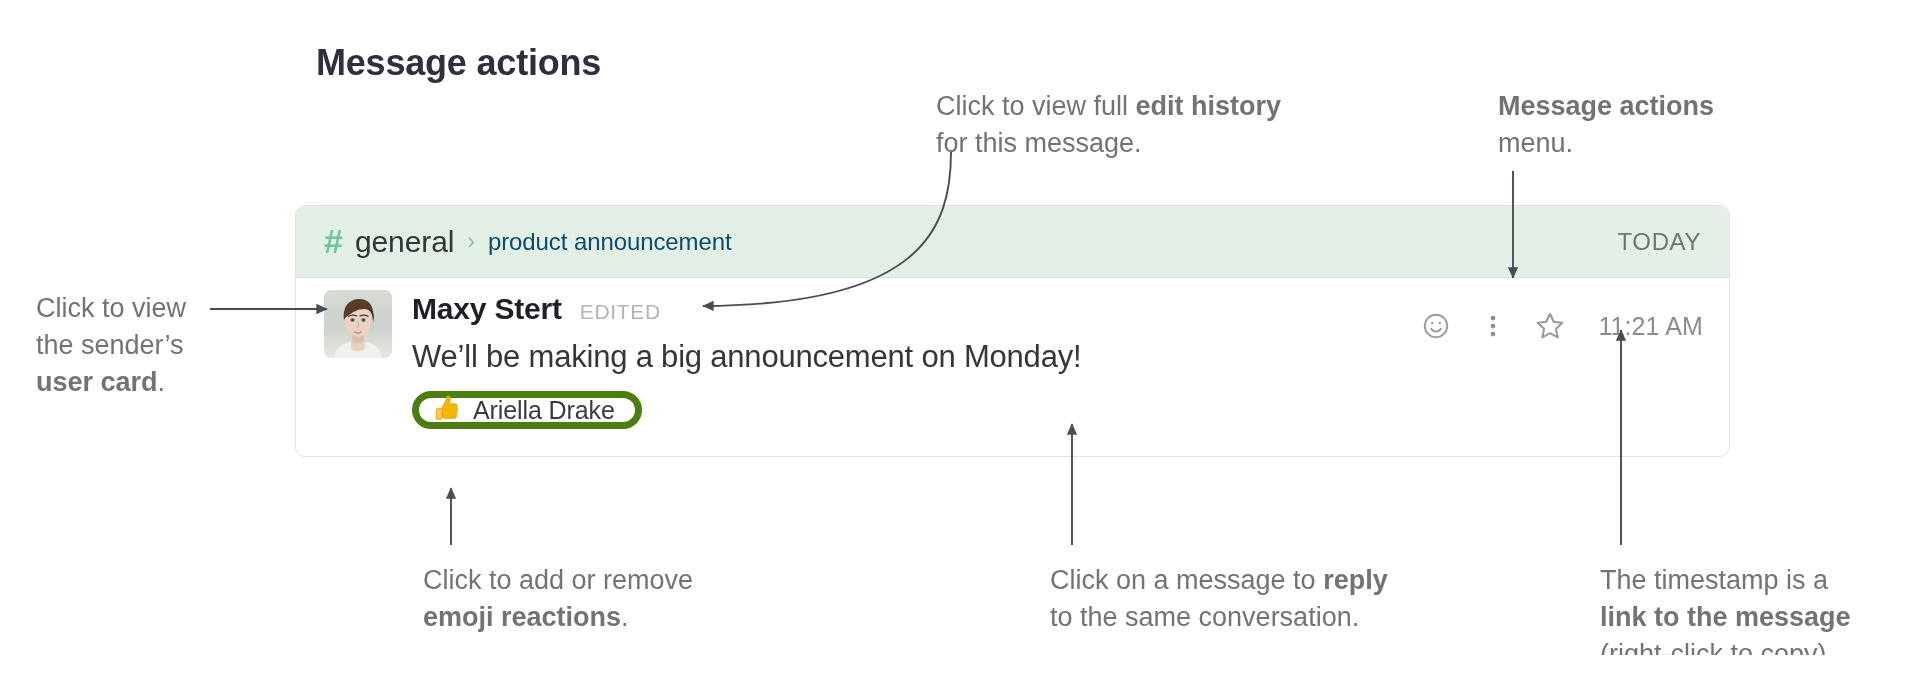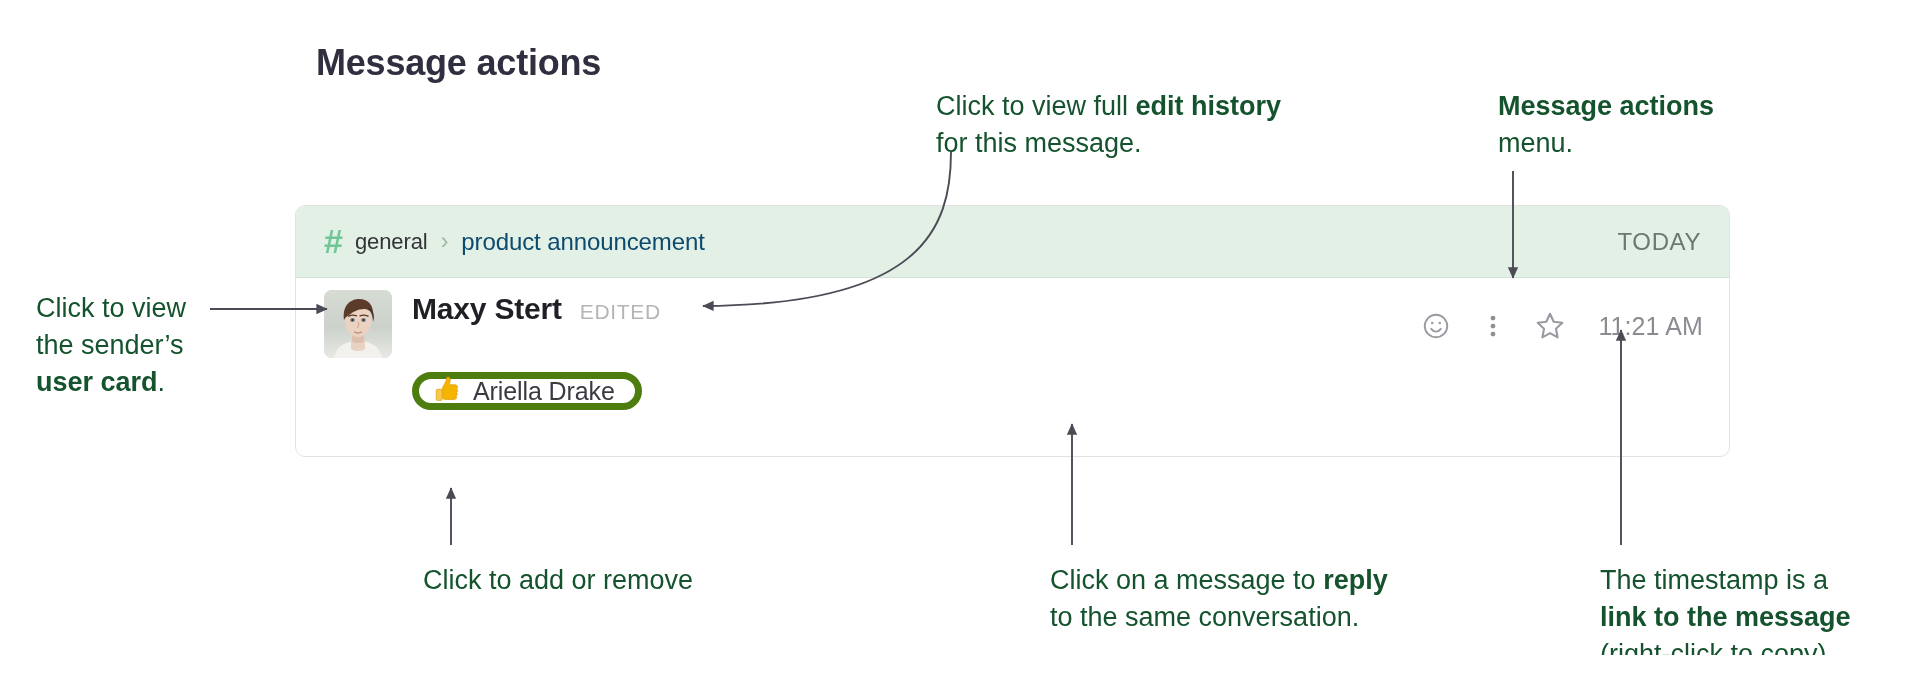--- a/index.html
+++ b/index.html
@@ -41,21 +41,21 @@
     letter-spacing: -0.2px;
     color: #2f2f3f;
     white-space: nowrap;
   }
 
   
   .annotation {
     position: absolute;
     font-size: 27px;
     line-height: 37px;
-    color: #14532d;
+    color: #737373;
     white-space: nowrap;
   }
   .annotation b { font-weight: 700; }
 
   #ann-edit-history { left: 936px; top: 88px; }
   #ann-actions-menu { left: 1498px; top: 88px; }
   #ann-user-card   { left:  36px; top: 290px; }
   #ann-emoji       { left: 423px; top: 562px; }
   #ann-reply       { left: 1050px; top: 562px; }
   #ann-timestamp   { left: 1600px; top: 562px; }
@@ -89,21 +89,21 @@
   #hash-icon {
     font-size: 34px;
     font-weight: 700;
     color: #6ec795;
     line-height: 1;
     margin-right: 12px;
     position: relative;
     top: -1px;
   }
   .stream-name {
-    font-size: 22px;
+    font-size: 30px;
     font-weight: 400;
     color: #333338;
     letter-spacing: -0.1px;
   }
   #breadcrumb-chevron {
     color: #9db7a3;
     font-size: 23px;
     margin: 0 13px;
     position: relative;
     top: 0px;
@@ -240,20 +240,21 @@
   </div>
 
   <div class="annotation" id="ann-user-card">
     <div>Click to view</div>
     <div>the sender’s</div>
     <div><b>user card</b><span>.</span></div>
   </div>
 
   <div class="annotation" id="ann-emoji">
     <div>Click to add or remove</div>
+    <div><b>emoji reactions</b><span>.</span></div>
   </div>
 
   <div class="annotation" id="ann-reply">
     <div><span>Click on a message to </span><b>reply</b></div>
     <div>to the same conversation.</div>
   </div>
 
   <div class="annotation" id="ann-timestamp">
     <div>The timestamp is a</div>
     <div><b>link to the message</b></div>
@@ -309,20 +310,21 @@
             <path d="M30.5 42 q3.5 2 7 0" stroke="#b98a78" stroke-width="1.4" fill="none" stroke-linecap="round"></path>
           </g>
         </svg>
       </div>
 
       <div id="message-main">
         <div id="sender-line">
           <span id="sender-name">Maxy Stert</span>
           <span id="edited-label">EDITED</span>
         </div>
+        <div id="message-text">We’ll be making a big announcement on Monday!</div>
       </div>
 
       <div id="message-controls">
 
         <div class="ctrl">
           <svg width="30" height="30" viewBox="0 0 24 24" fill="none" stroke="#9a9aa2" stroke-width="1.5">
             <circle cx="12" cy="12" r="9"></circle>
             <path d="M8.2 14.2 c1.0 1.6 2.3 2.3 3.8 2.3 c1.5 0 2.8 -0.7 3.8 -2.3" stroke-linecap="round"></path>
             <circle cx="9" cy="9.6" r="1" fill="#9a9aa2" stroke="none"></circle>
             <circle cx="15" cy="9.6" r="1" fill="#9a9aa2" stroke="none"></circle>

